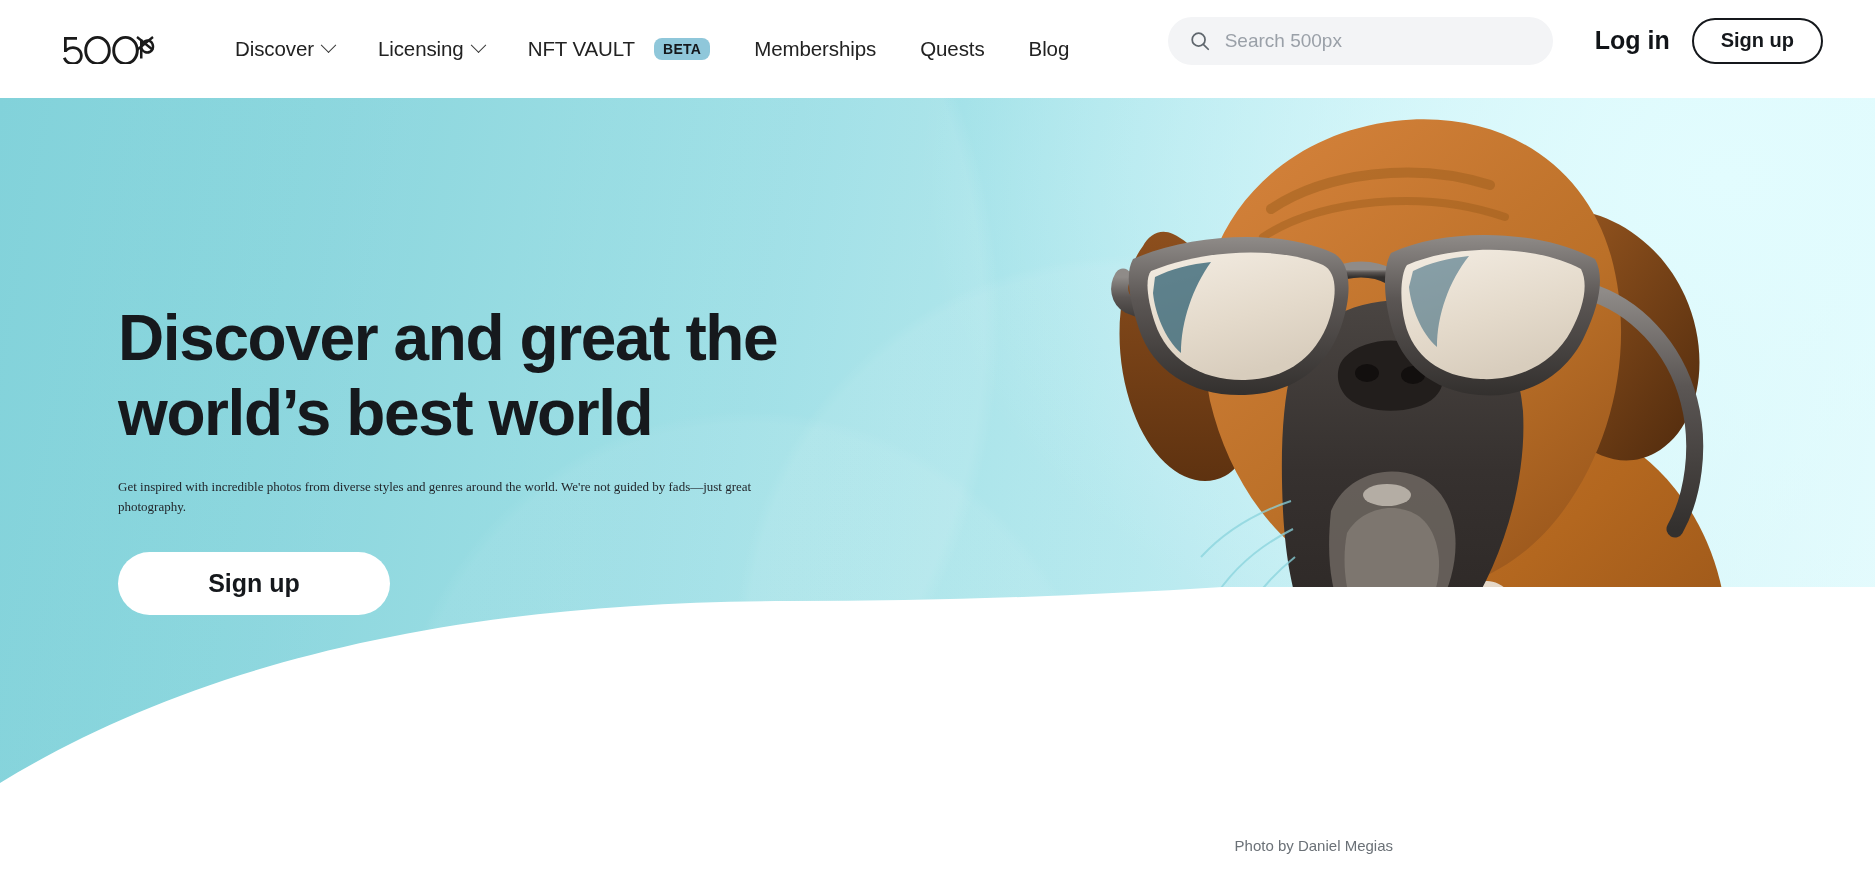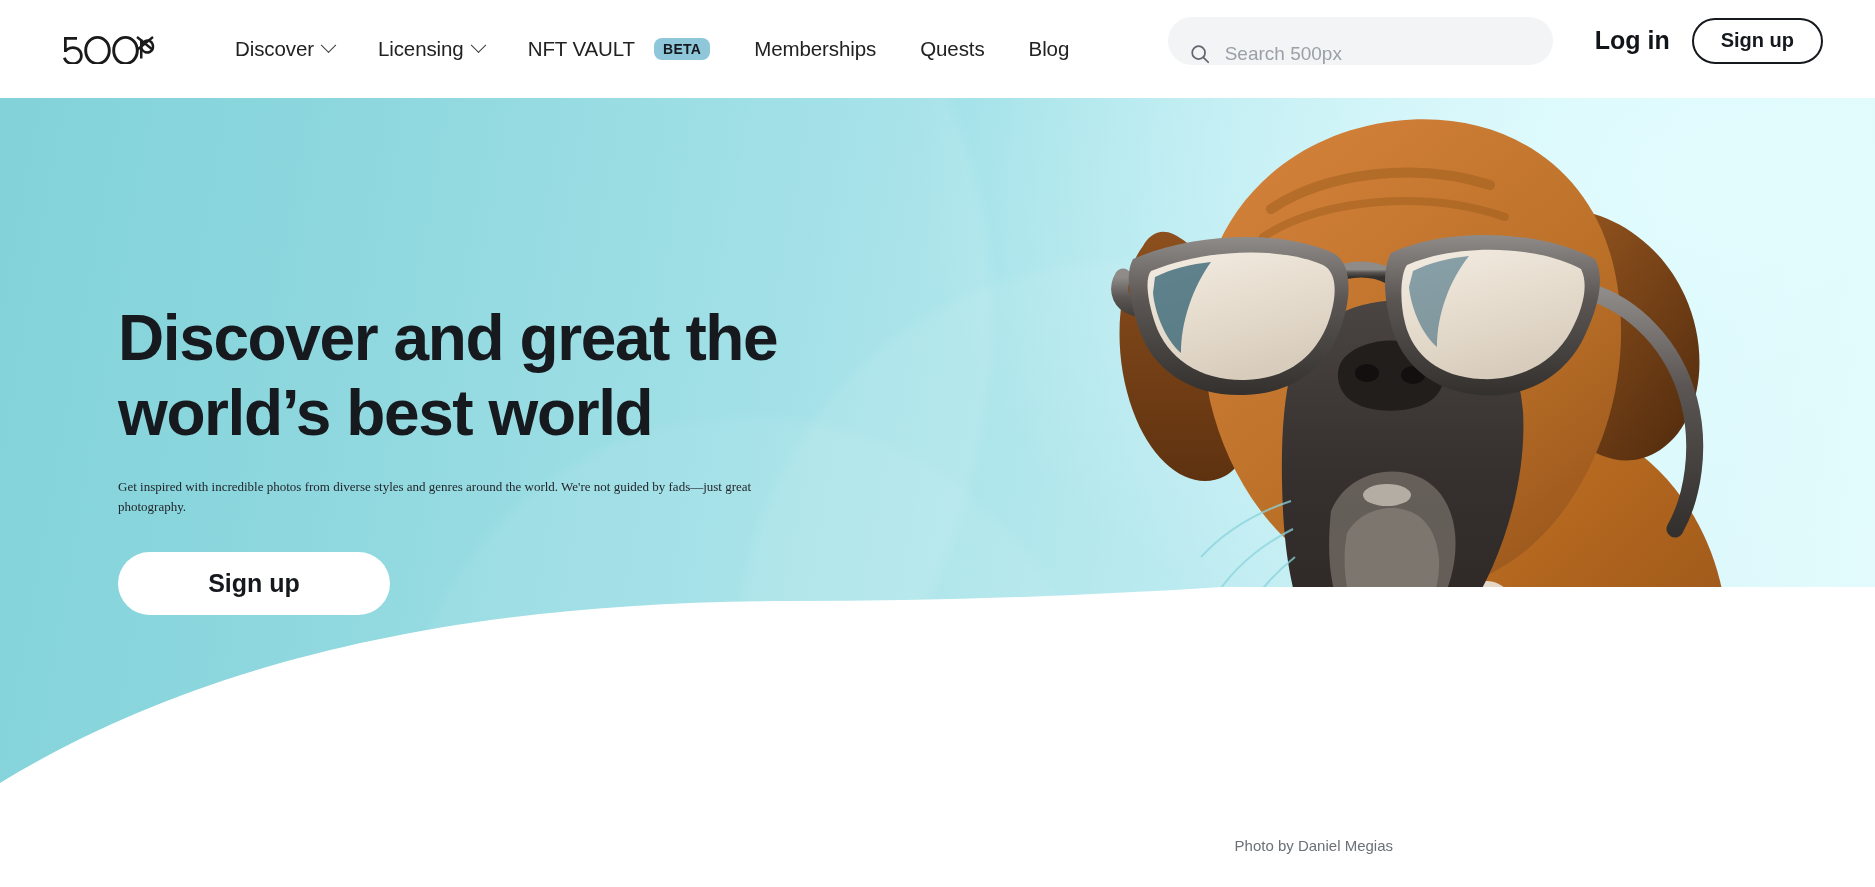--- a/index.html
+++ b/index.html
@@ -81,21 +81,21 @@
     align-items: center;
     gap: 0;
   }
 
   .search-box {
     width: 385px;
     height: 48px;
     background: #f3f4f6;
     border-radius: 26px;
     display: flex;
-    align-items: flex-end;
+    align-items: center;
     padding-left: 21px;
     margin-right: 42px;
     cursor: text;
   }
 
   .search-input {
     border: none;
     outline: none;
     background: transparent;
     font-family: "Liberation Sans", sans-serif;

